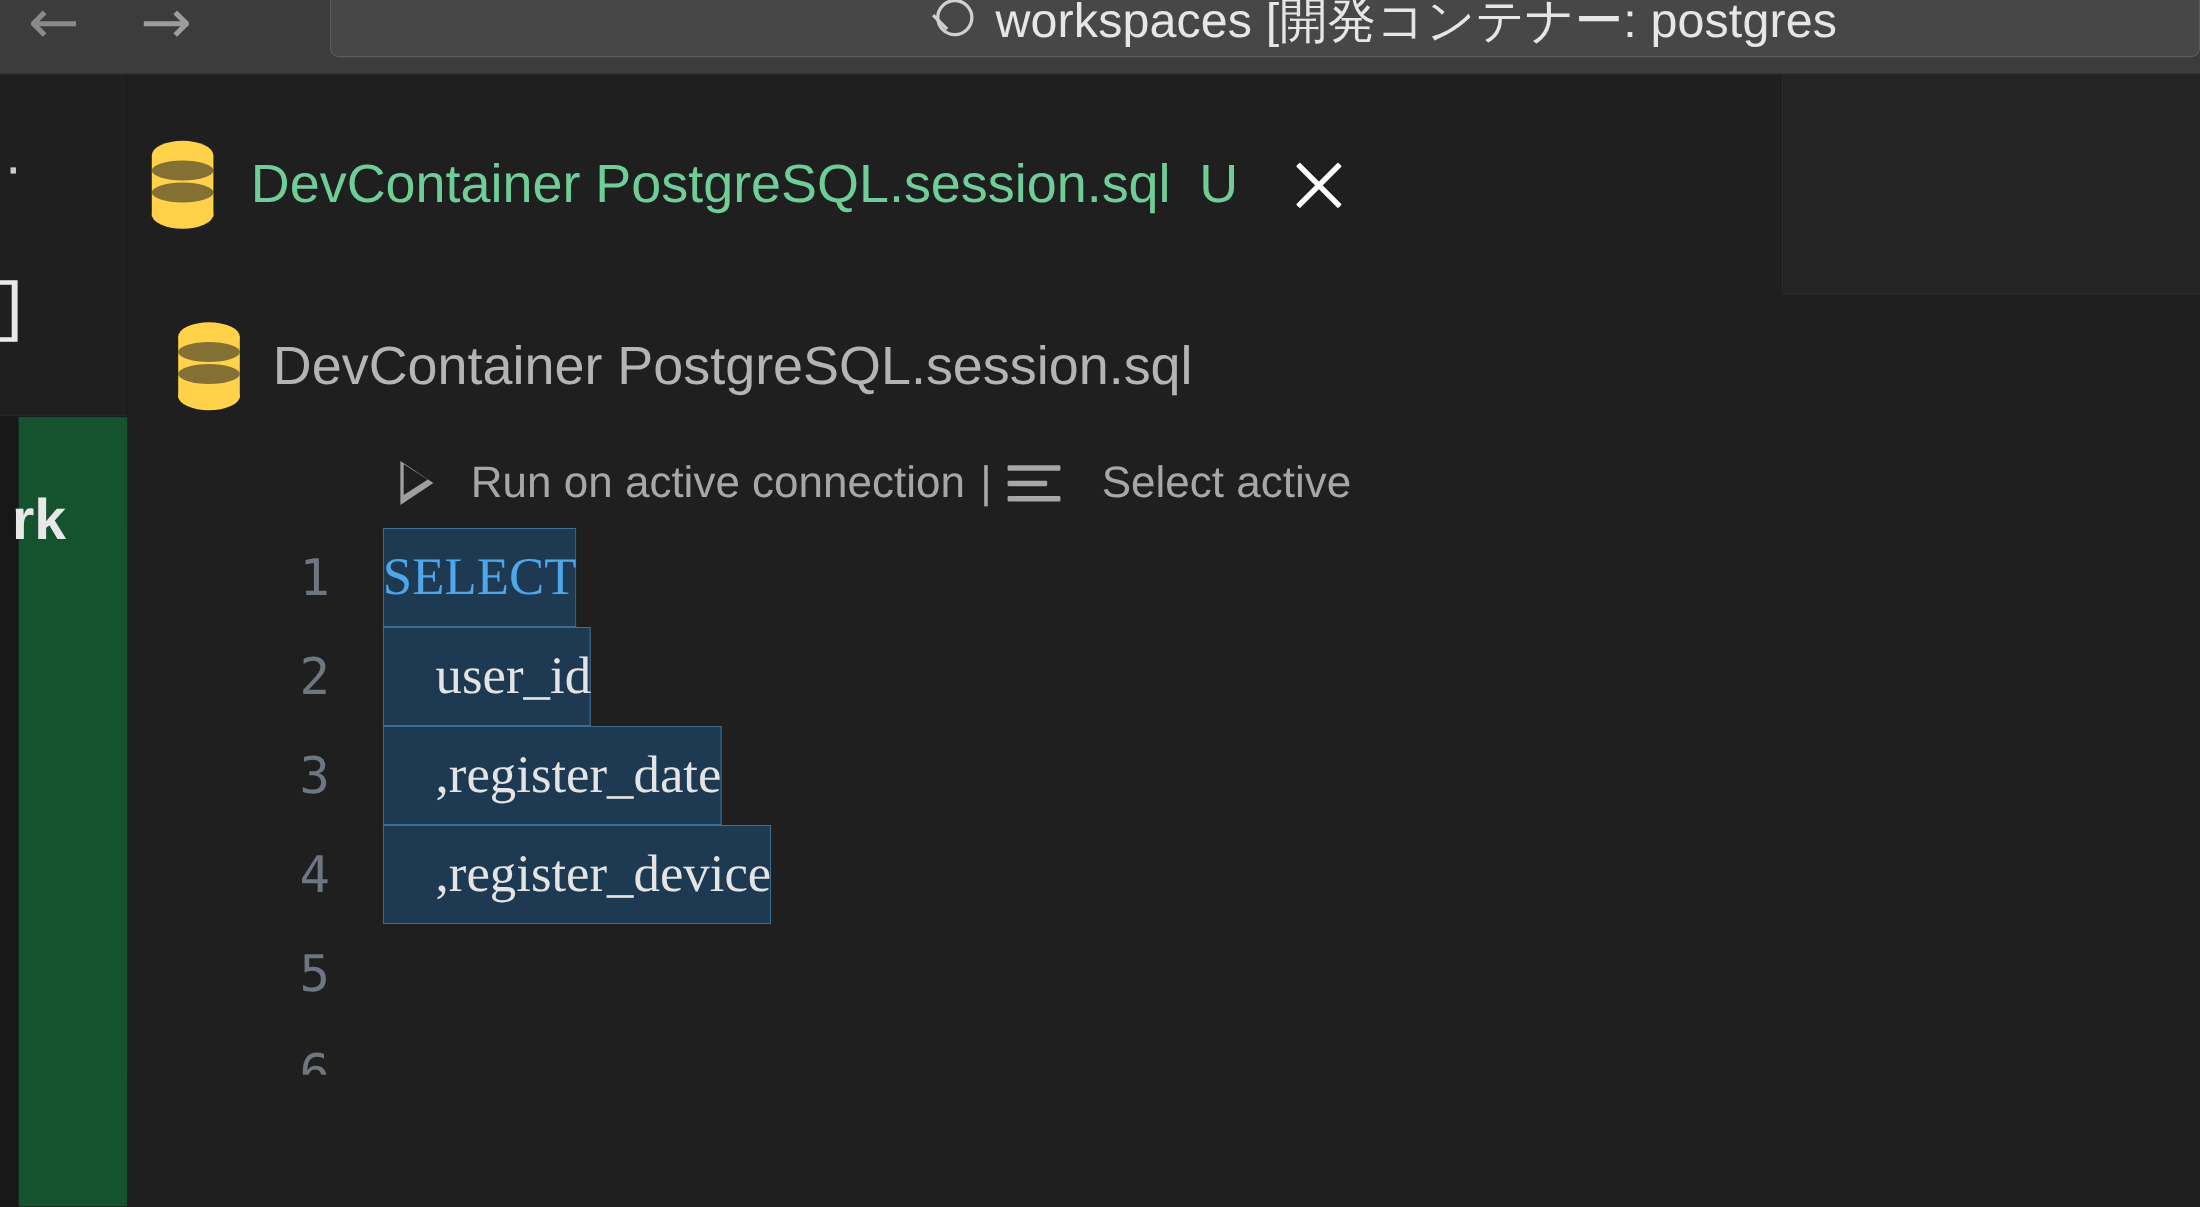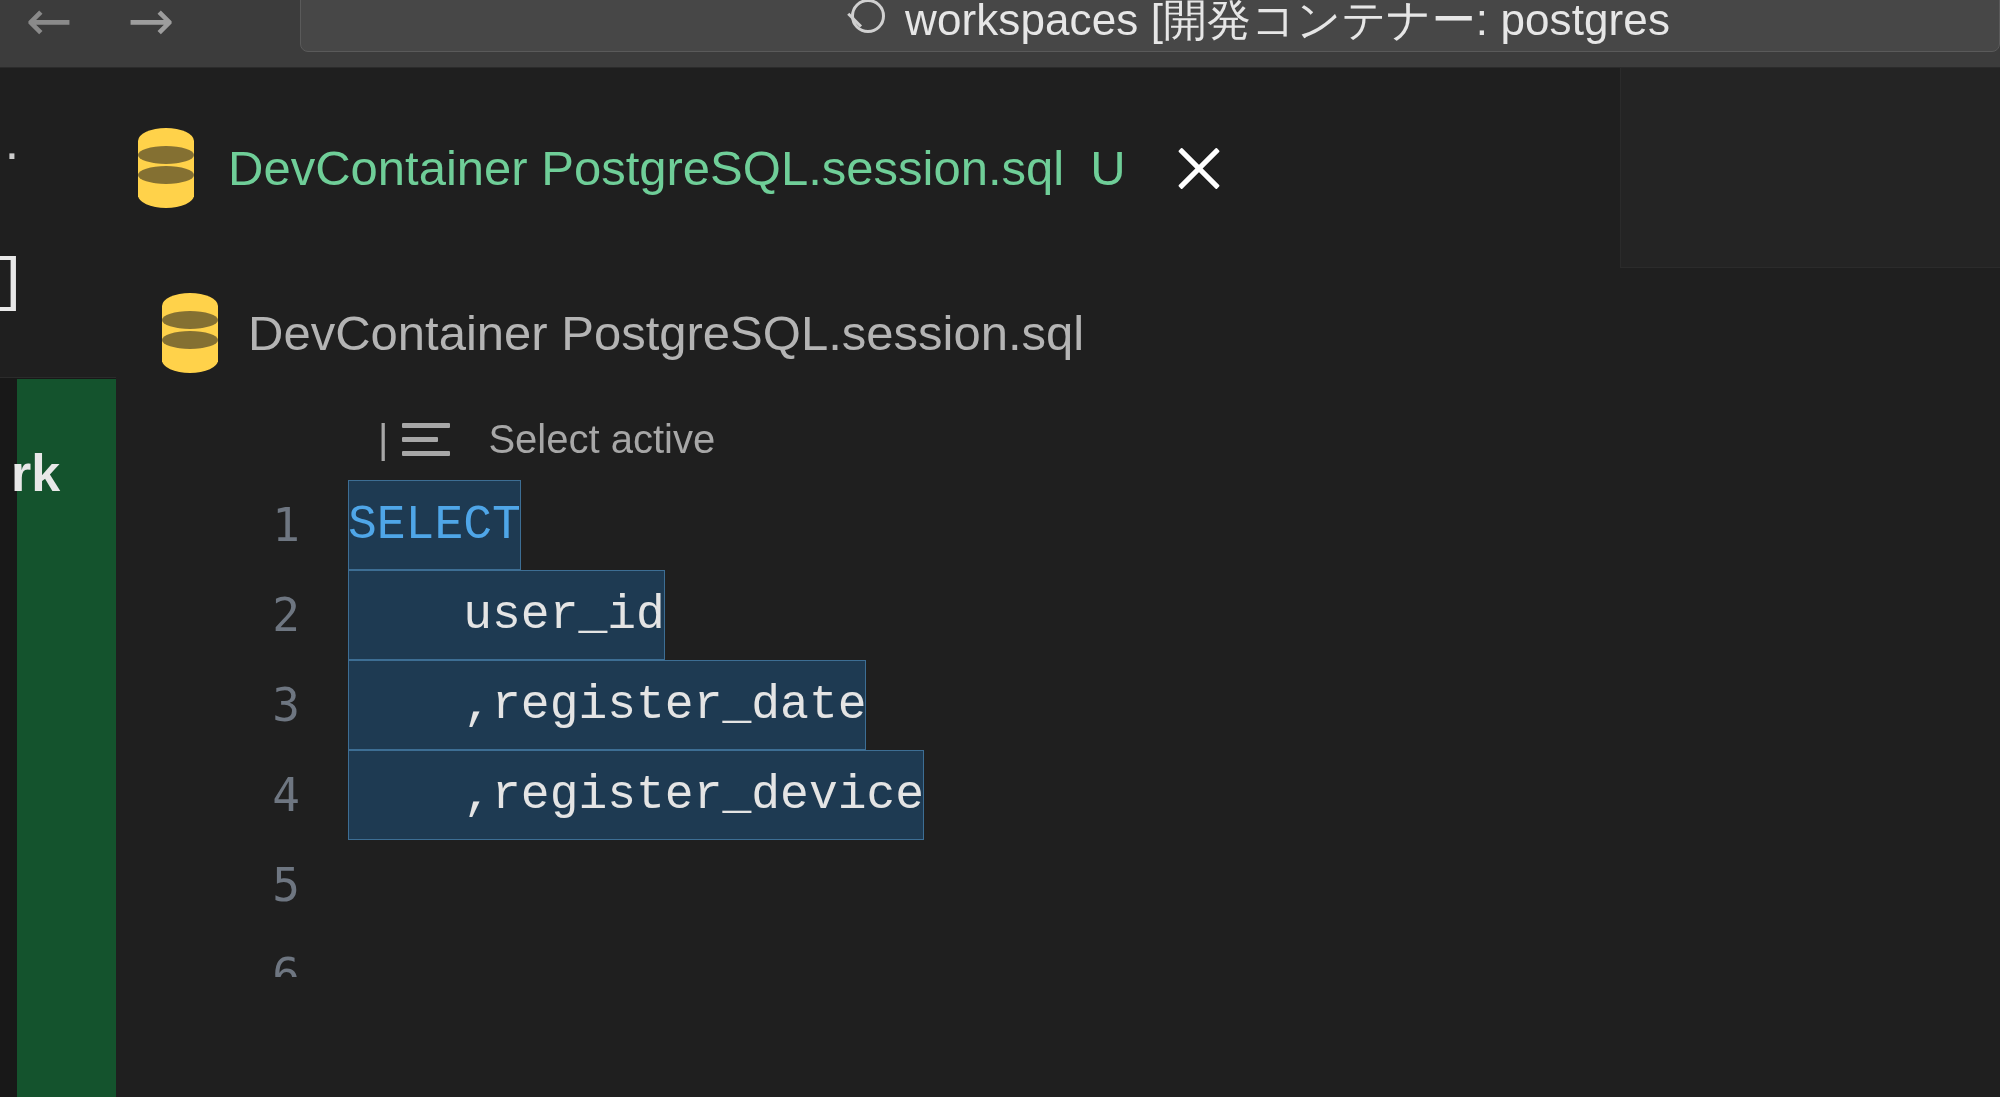--- a/index.html
+++ b/index.html
@@ -403,21 +403,21 @@
     font-family: "DejaVu Sans Mono", monospace;
     user-select: none;
   }
 
   .code-text {
     position: relative;
     flex: 1 1 auto;
     height: 90px;
     display: flex;
     align-items: center;
-    font-family: Liberation Mono, monospace;
+    font-family: Liberation Serif, serif;
     font-size: 48px;
     line-height: 90px;
     white-space: pre;
   }
 
   .sel {
     display: inline-block;
     background: #1e3a52;
     box-shadow: inset 0 1px 0 #3d6e94, inset 0 -1px 0 #3d6e94,
                 inset 1px 0 0 #3d6e94, inset -1px 0 0 #3d6e94;
@@ -510,20 +510,27 @@
           <span class="band" style="top:13px; height:56px;"></span>
           <span class="disc" style="top:54px; height:26px;"></span>
           <span class="shade" style="top:18px; height:18px;"></span>
           <span class="shade" style="top:38px; height:18px;"></span>
         </span>
         <span class="bc-label">DevContainer PostgreSQL.session.sql</span>
       </div>
     </div>
 
     <div class="codelens">
+      <div class="cl-run">
+        <span class="cl-play-wrap">
+          <span class="cl-play-outline"></span>
+          <span class="cl-play-inner"></span>
+        </span>
+        <span class="cl-text">Run on active connection</span>
+      </div>
       <span class="cl-sep">|</span>
       <div class="cl-run">
         <span class="cl-block-icon">
           <span></span>
             <span></span>
             <span></span>
         </span>
         <span class="cl-text">Select active</span>
       </div>
     </div>

